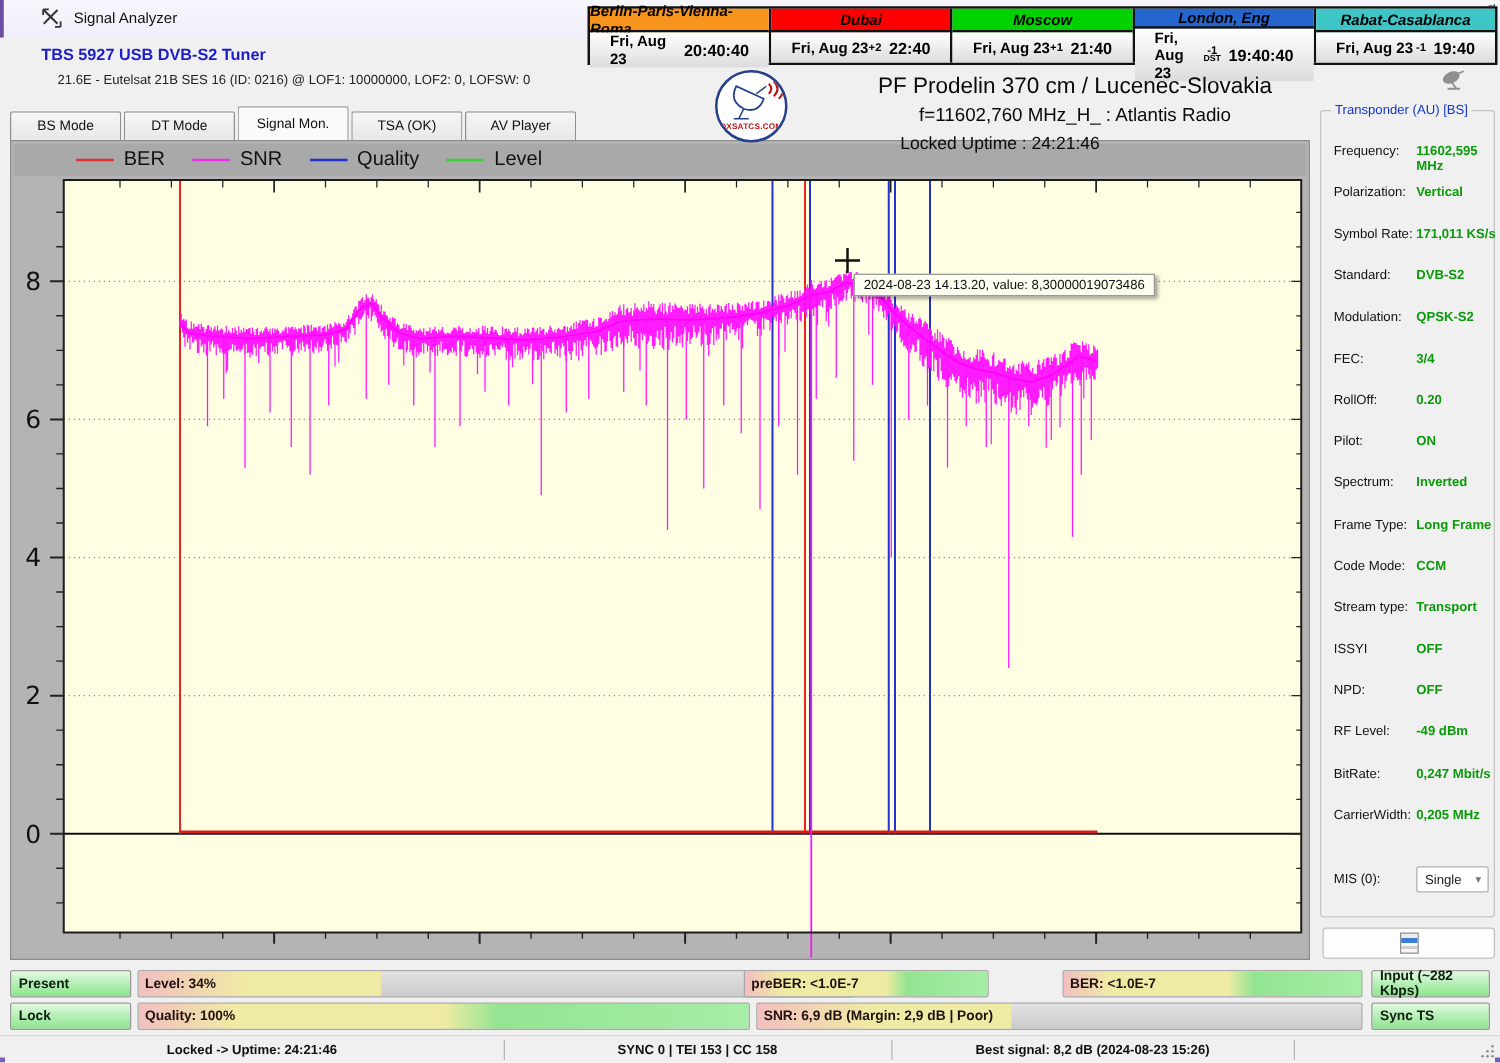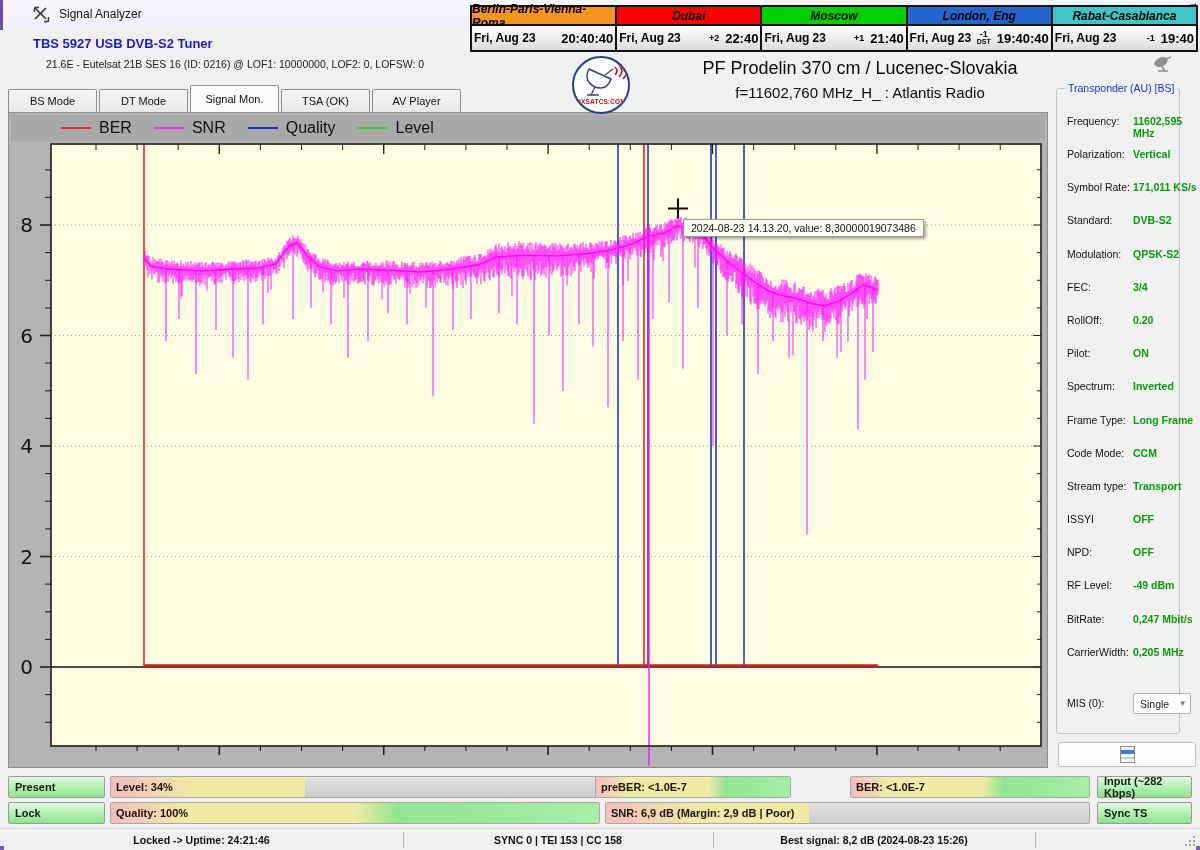--- a/index.html
+++ b/index.html
@@ -17,21 +17,21 @@
   .tuner-detail { position:absolute; left:46px; top:58px; font-size:10.5px; color:#222; }
 
   
   .clocks { position:absolute; left:470px; top:5px; width:728px; height:47px;
     display:flex; border:2px solid #111; background:#fff; }
   .clock { flex:1 1 0; border-right:2px solid #111; display:flex; flex-direction:column; }
   .clock:last-child { border-right:none; }
   .clock-head { height:19px; display:flex; align-items:center; justify-content:center;
     font-size:12px; font-weight:bold; font-style:italic; color:#000; border-bottom:2px solid #111; }
   .clock-body { flex:1; background:linear-gradient(#ffffff,#dcdcdc); display:flex; align-items:center;
-    padding:0 2px; font-size:12px; font-weight:bold; color:#000; position:relative; }
+    padding:0 16px; font-size:12px; font-weight:bold; color:#000; position:relative; }
   .clock-date { flex:1; text-align:left; }
   .clock-offset { font-size:9px; font-weight:bold; margin-right:6px; line-height:8px; text-align:center; }
   .clock-offset .dst { font-size:7px; display:block; }
   .clock-time { text-align:center; font-size:13px; }
 
   
   .center-head { position:absolute; left:620px; top:58px; width:480px; text-align:center; z-index:5; }
   .center-head .l1 { font-size:18px; color:#0a0a0a; }
   .center-head .l2 { font-size:15px; color:#0a0a0a; margin-top:5px; }
   .center-head .l3 { font-size:14px; color:#0a0a0a; margin-top:5px; transform:translateX(-60px); }
@@ -56,21 +56,21 @@
     display:flex; align-items:center; }
   .legend-item { display:flex; align-items:center; margin-left:22px; }
   .legend-item:first-child { margin-left:50px; }
   .legend-dash { width:30px; height:2px; margin-right:8px; }
   .legend-label { font-size:16px; color:#111; }
   .chart-svg { position:absolute; left:0; top:0; }
   .tooltip { position:absolute; background:#fdfdf0; border:1px solid #9a9a9a; padding:2px 7px;
     font-size:10.5px; color:#111; white-space:nowrap; box-shadow:2px 2px 3px rgba(0,0,0,.35); z-index:8; }
 
   
-  .tp-box { position:absolute; left:1056px; top:88px; width:124px; height:646px;
+  .tp-box { position:absolute; left:1056px; top:88px; width:140px; height:646px;
     border:1px solid #c4c4c4; border-radius:3px; background:#f0f0f0; }
   .tp-title { position:absolute; left:8px; top:-7px; background:#f0f0f0; padding:0 3px;
     font-size:10.5px; color:#1436c8; }
   .tp-row { position:absolute; left:0; width:140px; height:14px; }
   .tp-label { position:absolute; left:10px; font-size:10.5px; color:#111; }
   .tp-value { position:absolute; left:76px; font-size:10.5px; font-weight:bold; color:#0a9a0a; }
   .tp-select { position:absolute; left:76px; top:-4px; width:58px; height:21px; background:#fff;
     border:1px solid #b0b0b0; border-radius:2px; font-size:10.5px; color:#222;
     display:flex; align-items:center; padding-left:6px; }
   .tp-select .chev { position:absolute; right:5px; top:4px; font-size:9px; color:#777; }
@@ -158,20 +158,21 @@
 </div>
 <svg width="22" height="16" viewBox="0 0 22 16" style="position:absolute;left:1152px;top:56px;">
   <ellipse cx="9" cy="6" rx="7" ry="4.5" fill="#8f8f8f" transform="rotate(-25 9 6)"></ellipse>
   <path d="M9 9 L13 15 M6 15 L16 15" stroke="#8f8f8f" stroke-width="1.6" fill="none"></path>
   <path d="M14 3 L19 1" stroke="#8f8f8f" stroke-width="1.4"></path>
 </svg>
 
 <div class="center-head">
   <div class="l1">PF Prodelin 370 cm / Lucenec-Slovakia</div>
   <div class="l2">f=11602,760 MHz_H_ : Atlantis Radio</div>
+  <div class="l3">Locked Uptime : 24:21:46</div>
 </div>
 
 <div class="logo">
   <svg width="54" height="40" viewBox="0 0 54 40" style="position:absolute;left:1px;top:3px;">
     <path d="M14 8 Q8 20 20 26 Q32 30 36 18 Z" fill="none" stroke="#27408b" stroke-width="1.4"></path>
     <path d="M20 26 L16 34 M12 34 L24 34" stroke="#27408b" stroke-width="1.3" fill="none"></path>
     <path d="M30 14 L38 8" stroke="#27408b" stroke-width="1.2"></path>
     <path d="M40 6 q4 4 0 8 M44 4 q6 6 0 12 M48 2 q8 8 0 16" stroke="#c01212" stroke-width="1.6" fill="none"></path>
   </svg>
   <div class="logo-text">DXSATCS.COM</div>

